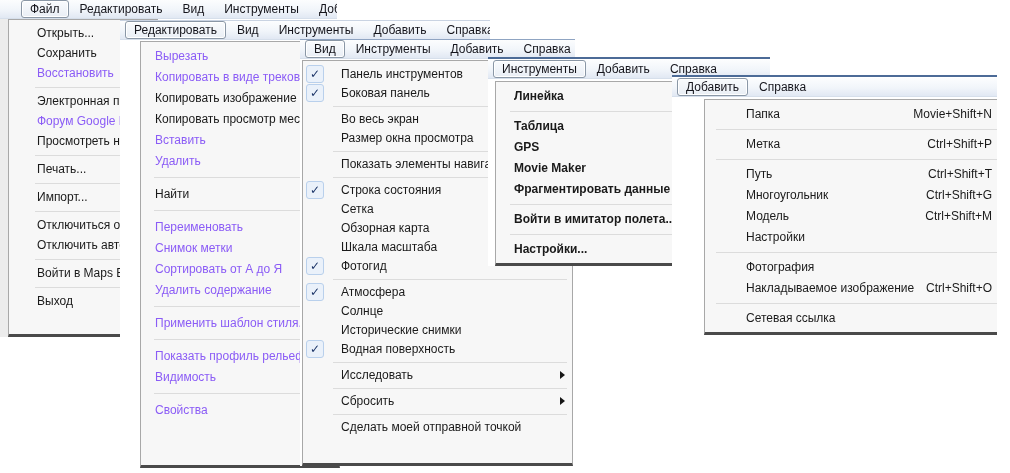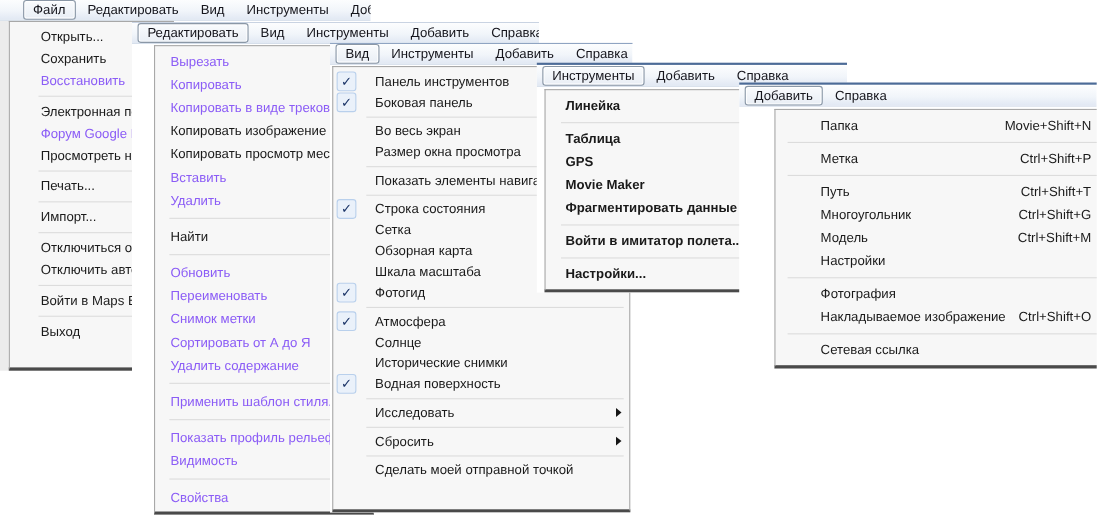--- a/index.html
+++ b/index.html
@@ -97,45 +97,39 @@
         <span class="bitem">Вид</span>
         <span class="bitem">Инструменты</span>
         <span class="bitem">Добавить</span>
         <span class="bitem">Справка</span>
       </div>
     <div class="panel" style="left:20px;top:20px;width:200px;height:427px;--rh:21px;--sh:12px;--ind:14px;--sepl:13px;">
         <div class="mi dis">
           <span class="lbl">Вырезать</span>
         </div>
         <div class="mi dis">
-          <span class="lbl">Копировать</span>
-        </div>
-        <div class="mi dis">
           <span class="lbl">Копировать в виде треков</span>
         </div>
         <div class="mi">
           <span class="lbl">Копировать изображение</span>
         </div>
         <div class="mi">
           <span class="lbl">Копировать просмотр местоположения</span>
         </div>
         <div class="mi dis">
           <span class="lbl">Вставить</span>
         </div>
         <div class="mi dis">
           <span class="lbl">Удалить</span>
         </div>
         <div class="sep"></div>
         <div class="mi">
           <span class="lbl">Найти</span>
         </div>
         <div class="sep"></div>
-        <div class="mi dis">
-          <span class="lbl">Обновить</span>
-        </div>
         <div class="mi dis">
           <span class="lbl">Переименовать</span>
         </div>
         <div class="mi dis">
           <span class="lbl">Снимок метки</span>
         </div>
         <div class="mi dis">
           <span class="lbl">Сортировать от А до Я</span>
         </div>
         <div class="mi dis">

